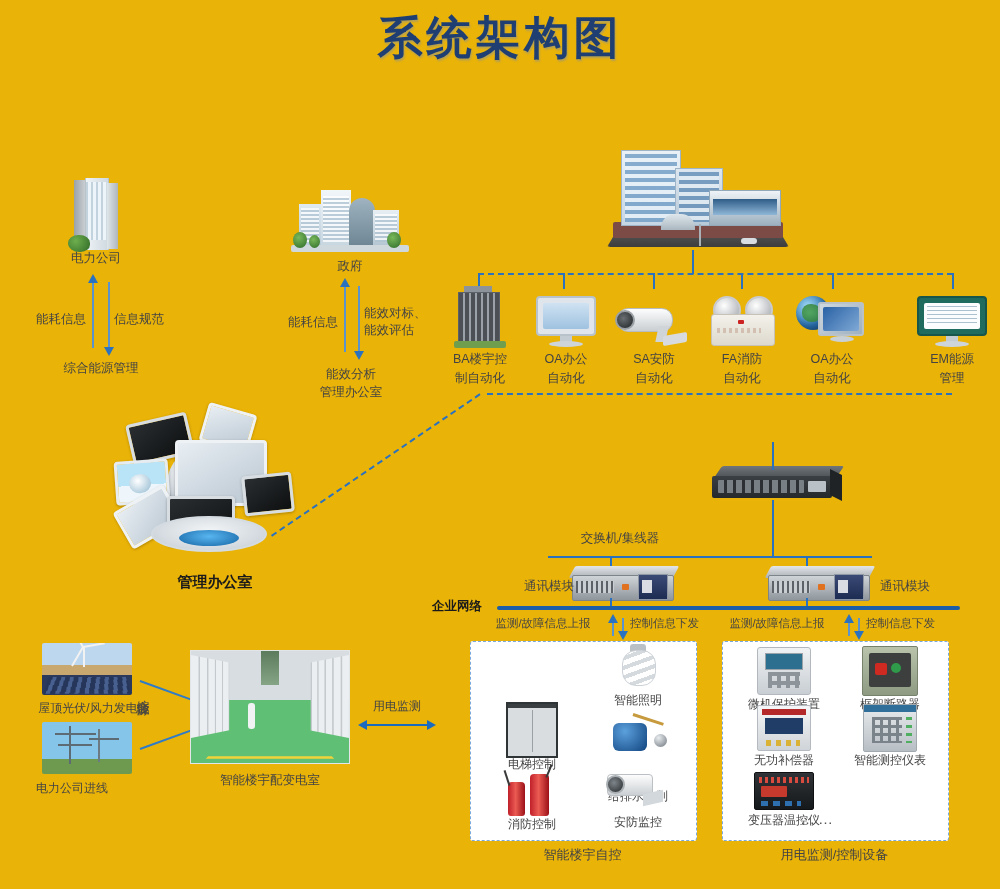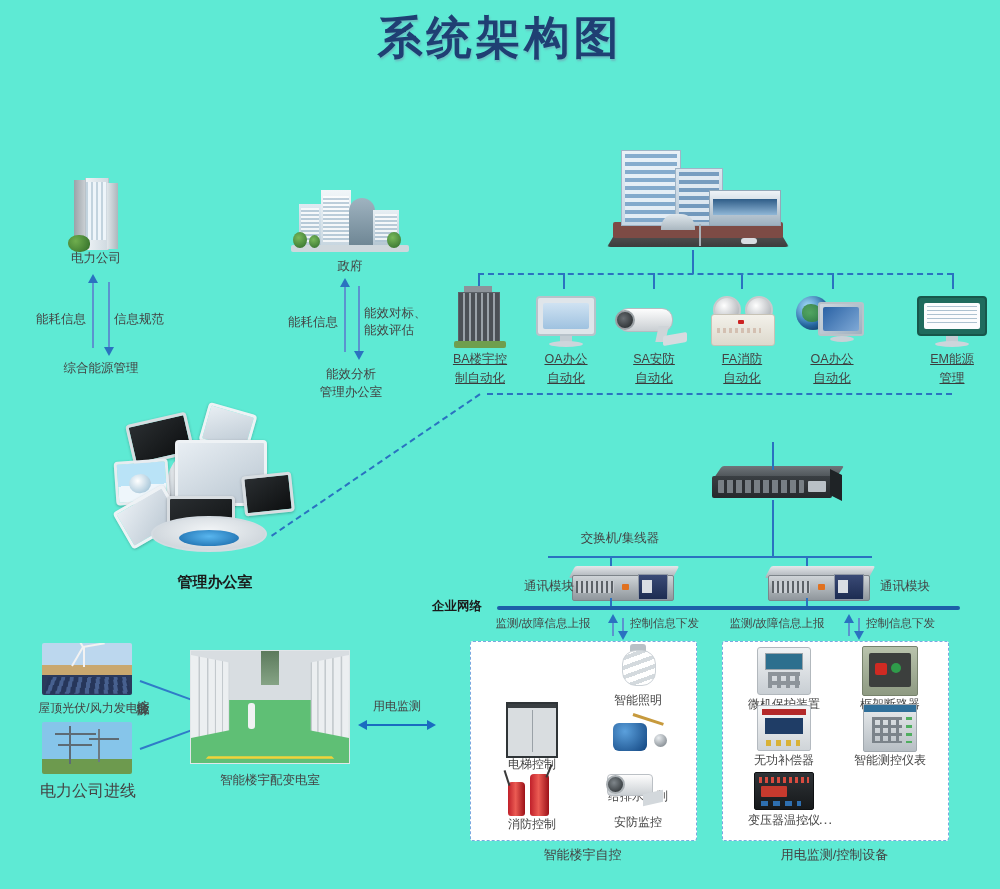--- a/index.html
+++ b/index.html
@@ -6,21 +6,21 @@
   html,body{margin:0;padding:0;background:#ffffff;}
   body{
     font-family:"Liberation Sans","DejaVu Sans",sans-serif;
     color:#3a3a3a;
   }
   #canvas{
     position:relative;
     width:1000px;
     height:889px;
     overflow:hidden;
-    background:#5eead4;
+    background:#eab308;
   }
   .abs{position:absolute;}
   .lbl{
     position:absolute;
     font-size:12.5px;
     color:#444;
     text-align:center;
     line-height:1.35;
     white-space:nowrap;
   }
@@ -80,21 +80,21 @@
   
   .groupbox{
     position:absolute;
     border:1.6px dashed #7aa9e0;
     border-radius:3px;
     background:#fff;
   }
   .dots{
     position:absolute;font-size:15px;color:#555;letter-spacing:3px;
   }
-  .cell{position:absolute;width:120px;text-align:center;text-decoration:underline;}
+  .cell{position:absolute;width:120px;text-align:center;}
   .cell .cap{margin-top:3px;font-size:12.5px;color:#444;line-height:1.3;}
   .icoholder{height:62px;display:flex;align-items:flex-end;justify-content:center;}
   
   .pcbldg{width:44px;height:72px;position:relative;margin:0 auto;}
   .pcbldg .slabL{position:absolute;left:0;top:2px;width:11px;height:70px;
     background:linear-gradient(90deg,#9aa2a8,#c9ced2);}
   .pcbldg .slabM{position:absolute;left:11px;top:0;width:22px;height:72px;
     background:linear-gradient(90deg,#eef3f6,#cfd9e0);
     border-left:1px solid #b9c3ca;border-right:1px solid #b9c3ca;}
   .pcbldg .stripes{position:absolute;left:12px;top:4px;width:20px;height:58px;
@@ -660,21 +660,21 @@
   </div>
   <div class="lbl" style="left:24px;top:700px;width:128px;font-size:12px;">屋顶光伏/风力发电</div>
 
   <div class="photo-tile grid-tile" style="left:42px;top:722px;width:90px;height:52px;">
     <div class="pylon"></div>
       <div class="pylon2"></div>
     <div class="xarm" style="left:14%;top:22%;width:46%;"></div>
     <div class="xarm" style="left:18%;top:42%;width:38%;"></div>
     <div class="xarm" style="left:52%;top:30%;width:34%;"></div>
   </div>
-  <div class="lbl" style="left:28px;top:780px;width:120px;font-size:16px;">电力公司进线</div>
+  <div class="lbl" style="left:12px;top:780px;width:120px;font-size:12px;">电力公司进线</div>
 
   <div class="diagarrow" style="left:140px;top:680px;width:56px;transform:rotate(20deg);"></div>
   <div class="diagarrow" style="left:140px;top:748px;width:56px;transform:rotate(-20deg);"></div>
   <div class="rot-label" style="left:134px;top:690px;">综合能源</div>
 
   <div class="substation" style="left:190px;top:650px;width:158px;height:112px;">
     <div class="duct"></div>
       <div class="cabL"></div>
       <div class="cabR"></div>
     <div class="person"></div>

